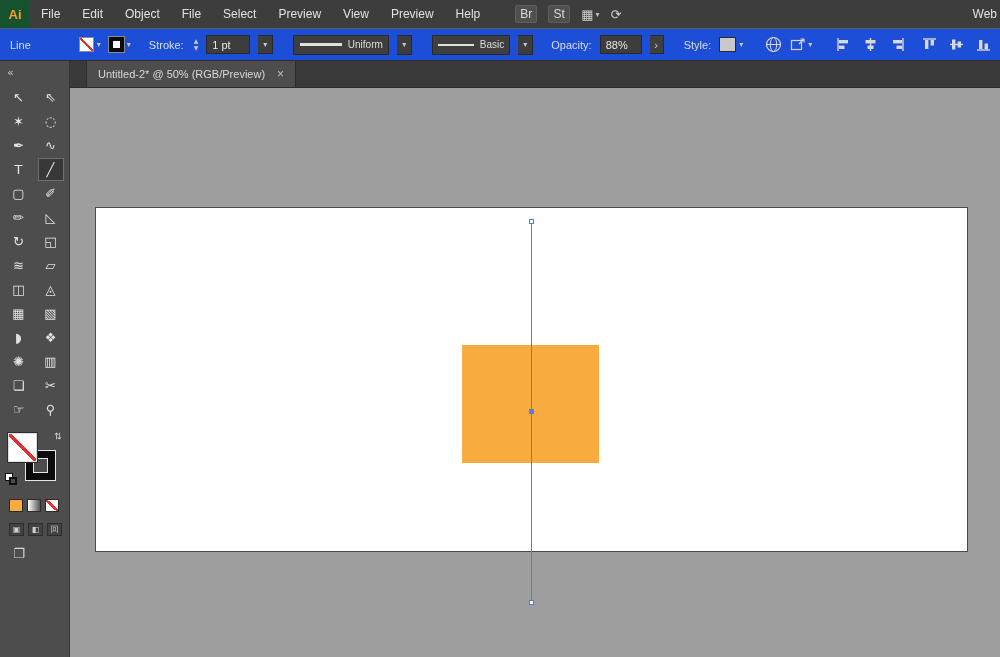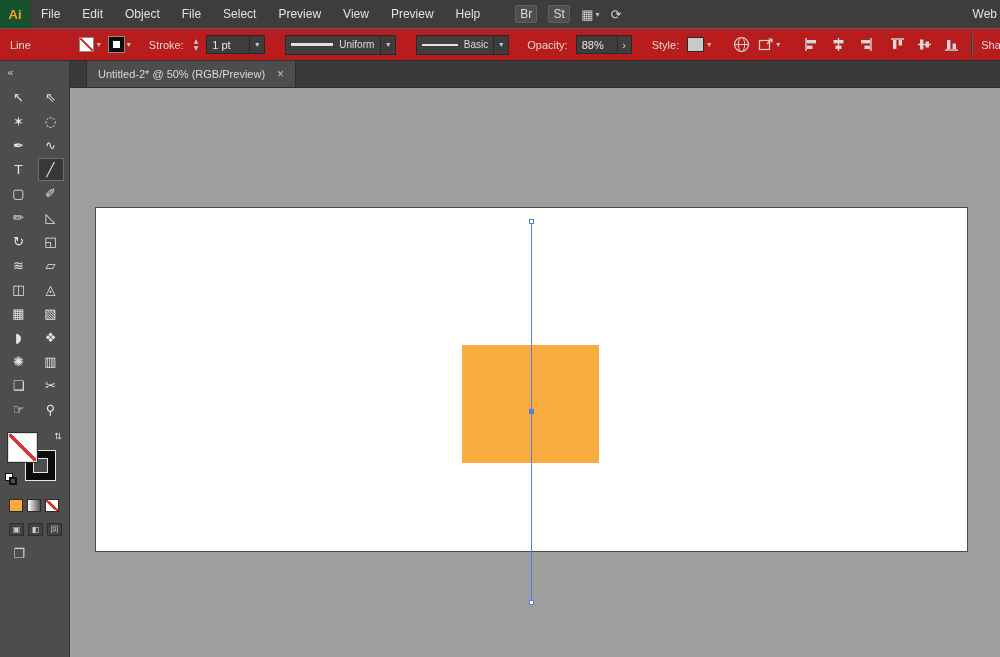--- a/index.html
+++ b/index.html
@@ -20,39 +20,39 @@
     font-size:13px;display:flex;align-items:center;justify-content:center;}
   .menus{display:flex;align-items:flex-start;}
   .menu-item{padding:0 11px;height:28px;line-height:28px;font-size:12px;color:var(--uitext);cursor:default;}
   .mb-right{display:flex;align-items:center;margin-left:24px;gap:11px;}
   .badge{min-width:22px;height:18px;padding:0 3px;background:#4F4F4F;border:1px solid #5F5F5F;
     border-radius:2px;color:#DDD;font-size:12px;display:flex;align-items:center;justify-content:center;}
   .mb-icon{color:#CFCFCF;font-size:13px;display:flex;align-items:center;gap:2px;font-family:"DejaVu Sans",sans-serif;}
   .mb-icon .chev{font-size:8px;color:#BDBDBD;}
   .workspace{position:absolute;right:3px;top:0;height:28px;line-height:28px;font-size:12px;color:#E2E2E2;}
   
-  .controlbar{position:absolute;top:28px;left:0;right:0;height:33px;background:#b91c1c;
+  .controlbar{position:absolute;top:28px;left:0;right:0;height:33px;background:#1d4ed8;
     border-top:1px solid #5C5C5C;border-bottom:1px solid #2D2D2D;display:flex;align-items:center;
     padding:0 10px;gap:8px;z-index:5;}
   .cb-label{font-size:11px;color:#DCDCDC;white-space:nowrap;}
   .label-line{margin-right:40px;}
   .swatch-combo{display:flex;align-items:center;gap:3px;}
   .mini-swatch{width:15px;height:15px;background:#FFF;border:1px solid #8A8A8A;position:relative;}
   .diag{position:absolute;inset:0;background:linear-gradient(to top right,transparent 44%,var(--nonered) 44%,var(--nonered) 56%,transparent 56%);}
   .stroke-mini{width:15px;height:15px;border:4px solid #0C0C0C;background:#FFF;box-shadow:0 0 0 1px #8A8A8A;}
   .chev{font-size:8px;color:#C8C8C8;font-family:"DejaVu Sans",sans-serif;}
   .stepper{display:flex;flex-direction:column;justify-content:center;gap:1px;margin-left:2px;}
   .stepper span{font-size:6px;line-height:6px;color:#CCC;font-family:"DejaVu Sans",sans-serif;}
   .input-box{height:19px;background:#3D3D3D;border:1px solid #292929;color:#E6E6E6;
     font-size:11px;display:flex;align-items:center;padding:0 5px;}
   .box-dd{width:15px;height:19px;background:#3D3D3D;border:1px solid #292929;border-left:none;
     display:flex;align-items:center;justify-content:center;}
-  .combo{display:flex;align-items:center;}
+  .combo{display:flex;align-items:center;gap:8px;}
   .profile-box{width:96px;height:20px;background:#3F3F3F;border:1px solid #292929;display:flex;
-    align-items:center;gap:6px;padding:0 5px;}
+    align-items:center;gap:6px;padding:0 5px;justify-content:center;}
   .pline{width:42px;height:3px;background:#E0E0E0;}
   .pline.thin{height:2px;}
   .profile-box .cb-label{font-size:10px;}
   .arrow-btn{width:14px;height:19px;display:flex;align-items:center;justify-content:center;
     color:#CCC;font-size:11px;background:#3F3F3F;border:1px solid #292929;border-left:none;}
   .style-swatch{width:17px;height:15px;background:#C9C9C9;border:1px solid #292929;}
   .vsep{width:1px;height:22px;background:#3A3A3A;box-shadow:1px 0 0 #5B5B5B;margin:0 3px;}
   .icon-btn{display:flex;align-items:center;gap:2px;color:#D5D5D5;}
   .align-group{display:flex;align-items:center;gap:9px;}
   .align-btn{display:flex;align-items:center;justify-content:center;width:18px;height:18px;}

